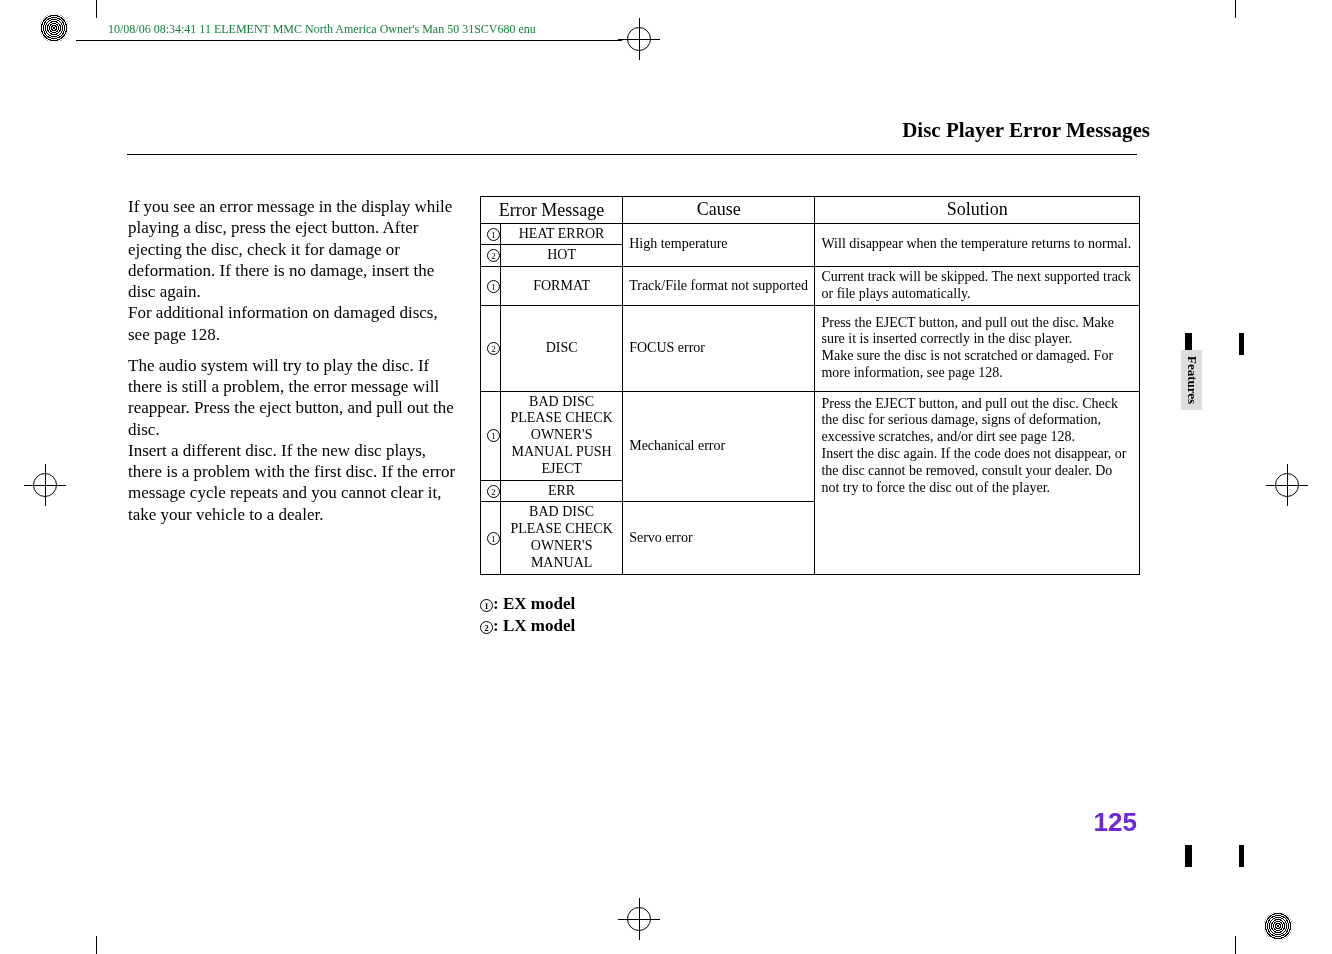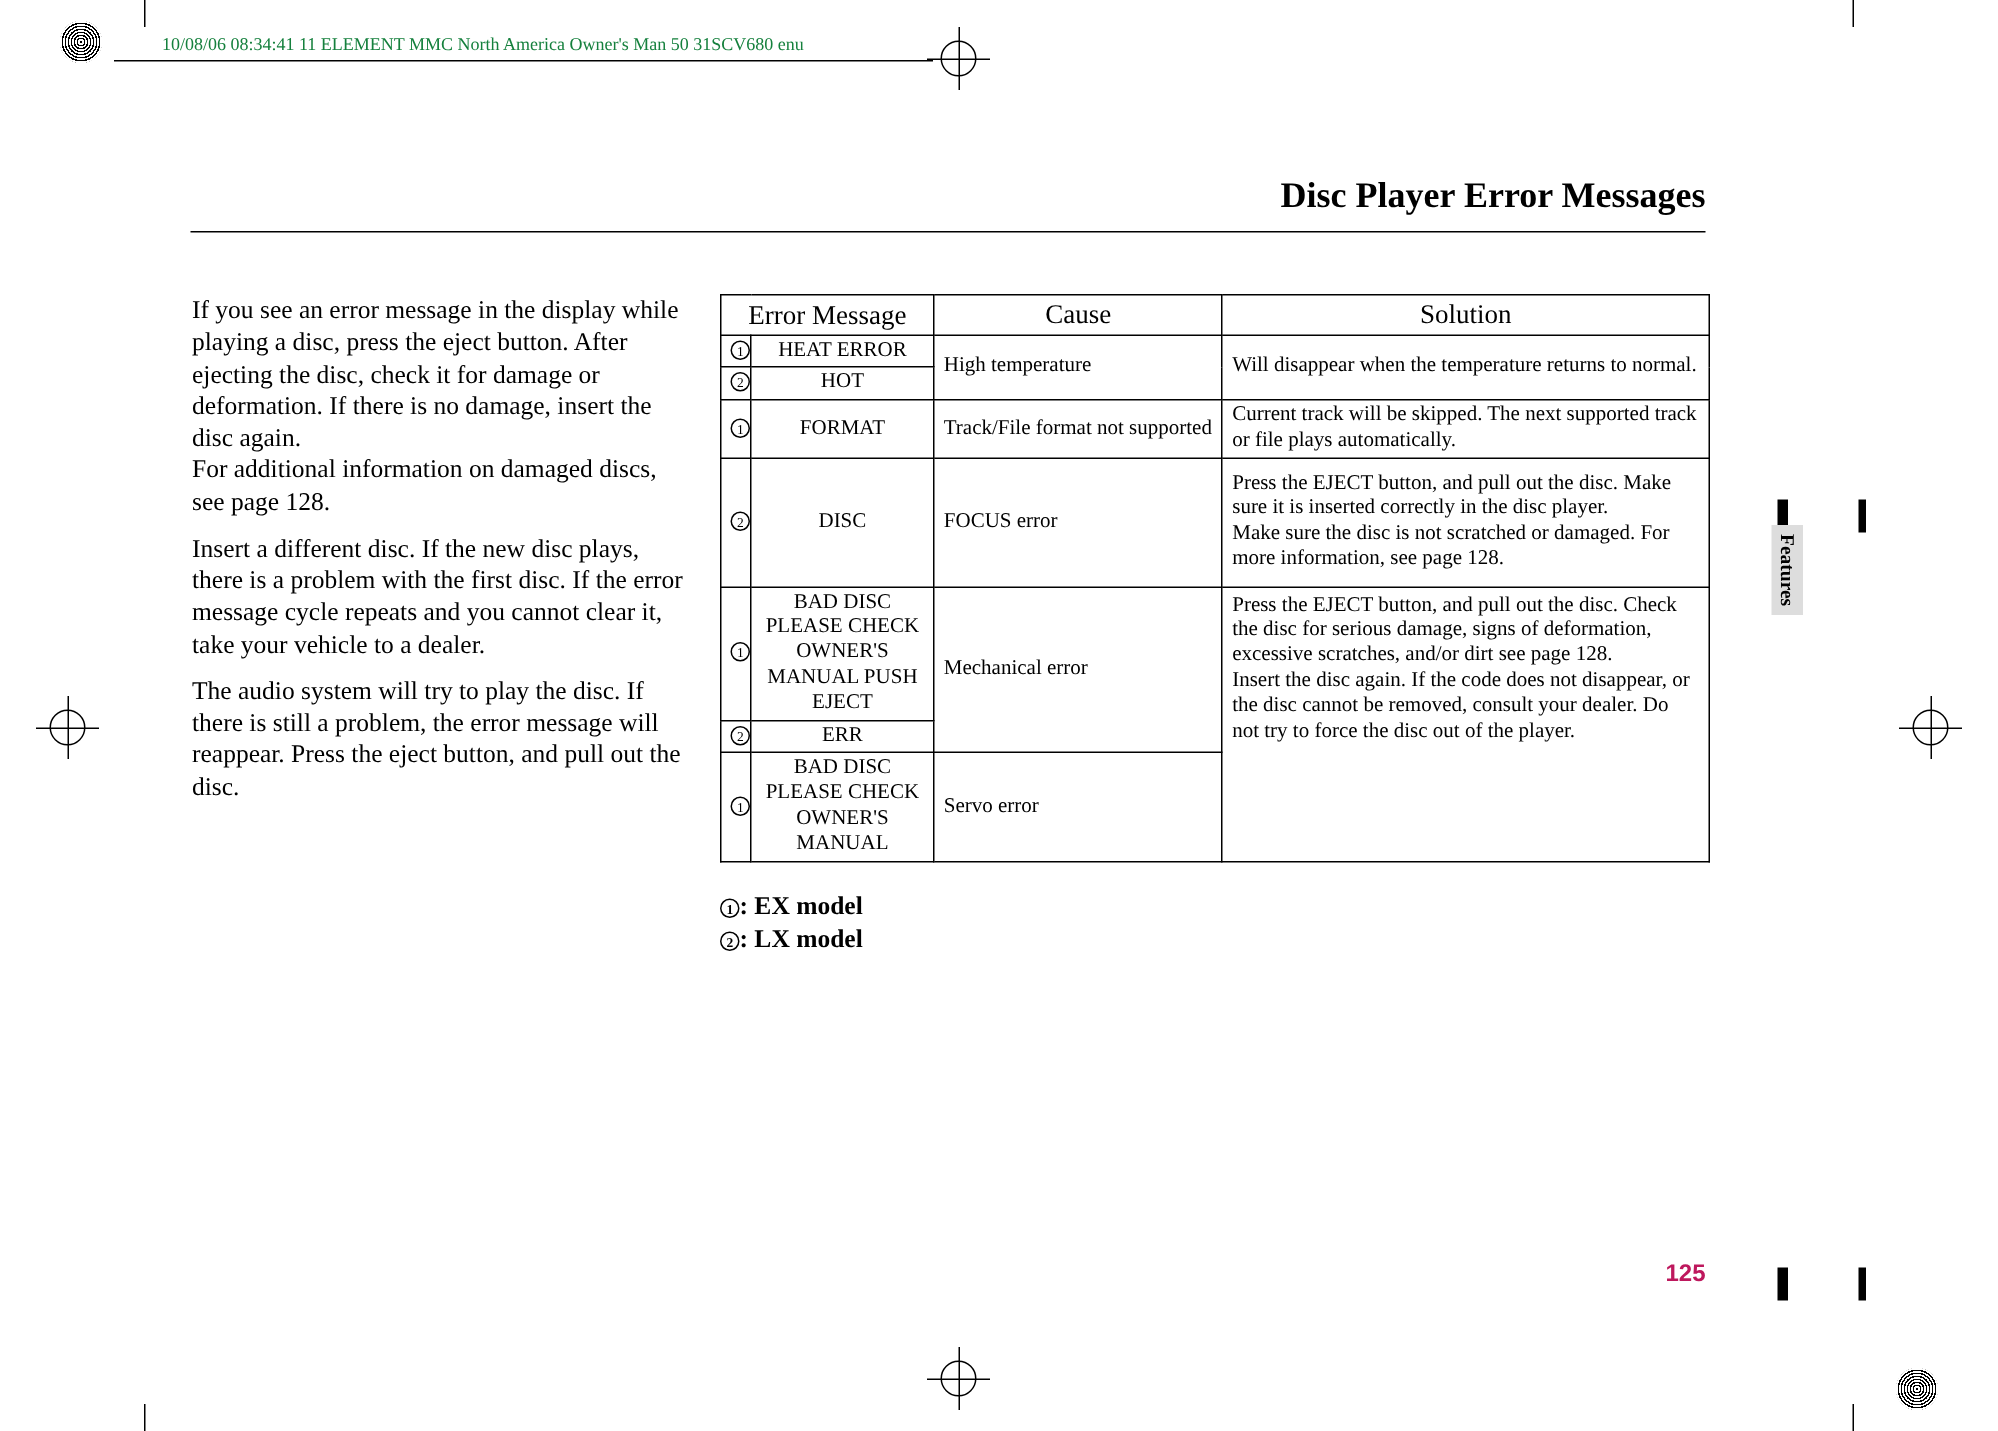--- a/index.html
+++ b/index.html
@@ -48,24 +48,24 @@
     top: 470px; right: 30px;
     width: 30px; height: 30px;
   }
   .reg-cross::before { content:""; position:absolute; left:50%; top:-6px; bottom:-6px; width:1px; background:#000; }
   .reg-cross::after  { content:""; position:absolute; top:50%; left:-6px; right:-6px; height:1px; background:#000; }
   .reg-circle { position:absolute; inset:3px; border:1px solid #000; border-radius:50%; }
 
   .page-title {
     position: absolute;
     top: 118px;
-    right: 195px;
-    font-family: "Times New Roman", serif;
-    font-weight: bold;
-    font-size: 24px;
+    right: 182px;
+    font-family: "Times New Roman", serif;
+    font-weight: bold;
+    font-size: 21px;
   }
   .title-underline {
     position: absolute;
     top: 154px;
     left: 127px;
     width: 1010px;
     height: 1px;
     background: #000;
   }
   .main-left {
@@ -127,26 +127,26 @@
   }
   .side-tab-label {
     writing-mode: vertical-rl;
     font-family: "Times New Roman", serif;
     font-weight: bold;
     font-size: 13px;
   }
   .side-bar { position:absolute; right:0; width:7px; background:#000; }
   .page-num {
     position:absolute;
-    bottom: 95px;
+    bottom: 116px;
     right: 195px;
     font-family: Arial, Helvetica, sans-serif;
     font-weight: bold;
-    font-size: 16px;
-    color:#be185d;
+    font-size: 26px;
+    color:#6d28d9;
   }
   .corner-line-v { position:absolute; width:1px; background:#000; }
 </style>
 </head>
 <body>
 
 <div class="reg-mark" style="top:14px; left:40px;"></div>
 <div class="reg-mark" style="bottom:14px; right:40px;"></div>
 
 <div class="reg-center-top reg-cross">
@@ -175,22 +175,22 @@
 
 <div class="header-strip">10/08/06 08:34:41    11 ELEMENT MMC North America Owner's Man 50 31SCV680 enu</div>
 <div class="crop-mark" style="top:40px; left:76px; width:546px; height:1px;"></div>
 
 <div class="page-title">Disc Player Error Messages</div>
 <div class="title-underline"></div>
 
 <div class="main-left">
   <p style="margin-bottom:0">If you see an error message in the display while playing a disc, press the eject button. After ejecting the disc, check it for damage or deformation. If there is no damage, insert the disc again.</p>
   <p>For additional information on damaged discs, see page 128.</p>
+  <p style="margin-bottom:0">The audio system will try to play the disc. If there is still a problem, the error message will reappear. Press the eject button, and pull out the disc.</p>
   <p>Insert a different disc. If the new disc plays, there is a problem with the first disc. If the error message cycle repeats and you cannot clear it, take your vehicle to a dealer.</p>
-  <p style="margin-bottom:0">The audio system will try to play the disc. If there is still a problem, the error message will reappear. Press the eject button, and pull out the disc.</p>
 </div>
 
 <div class="table-wrap">
   <table class="err">
     <colgroup>
       <col class="col-num">
         <col class="col-msg">
         <col class="col-cause">
         <col class="col-sol">
     </colgroup>

